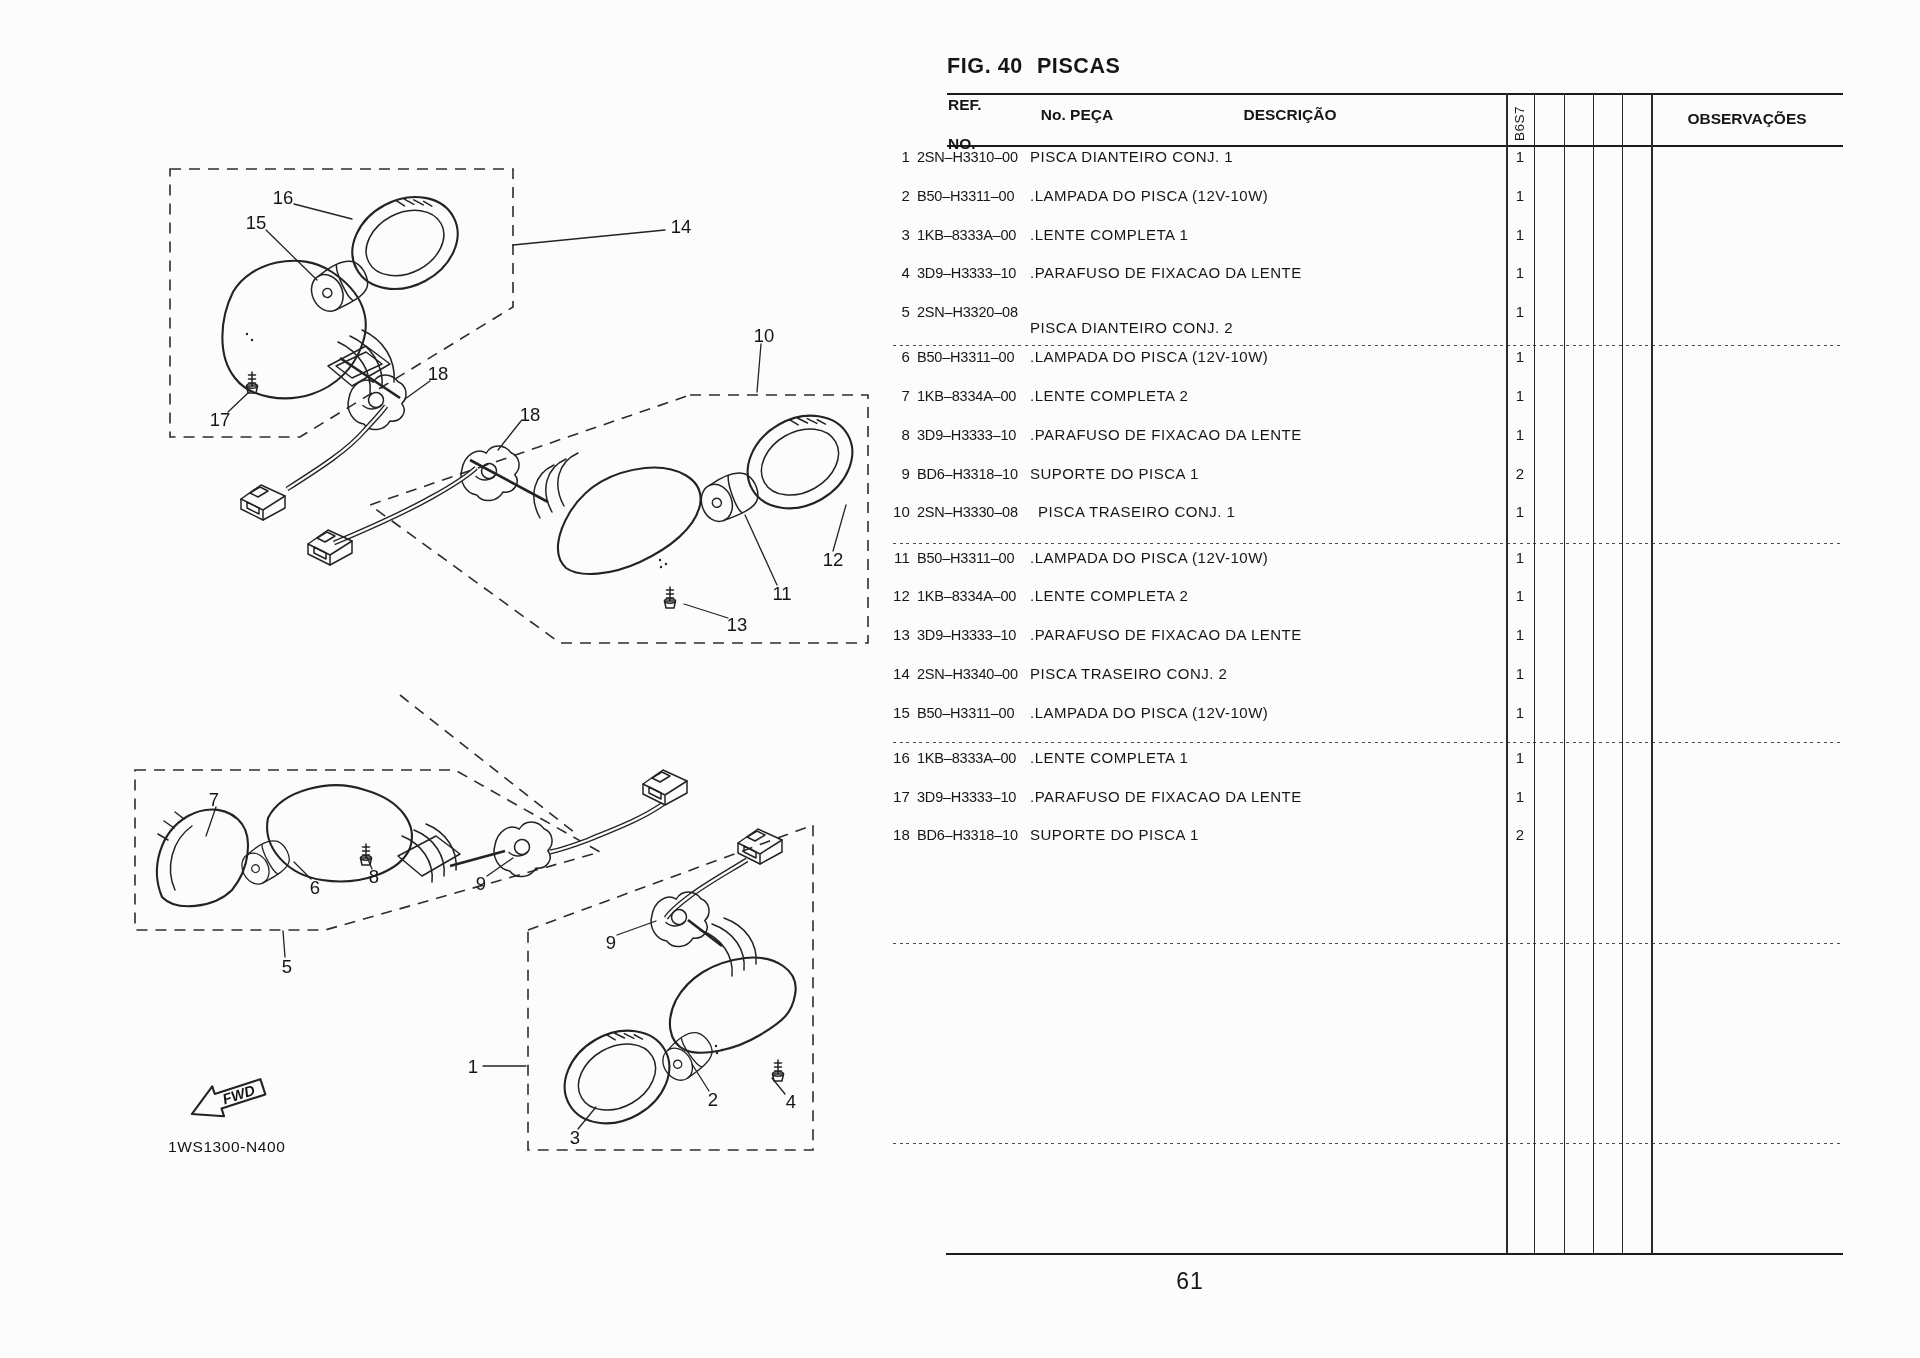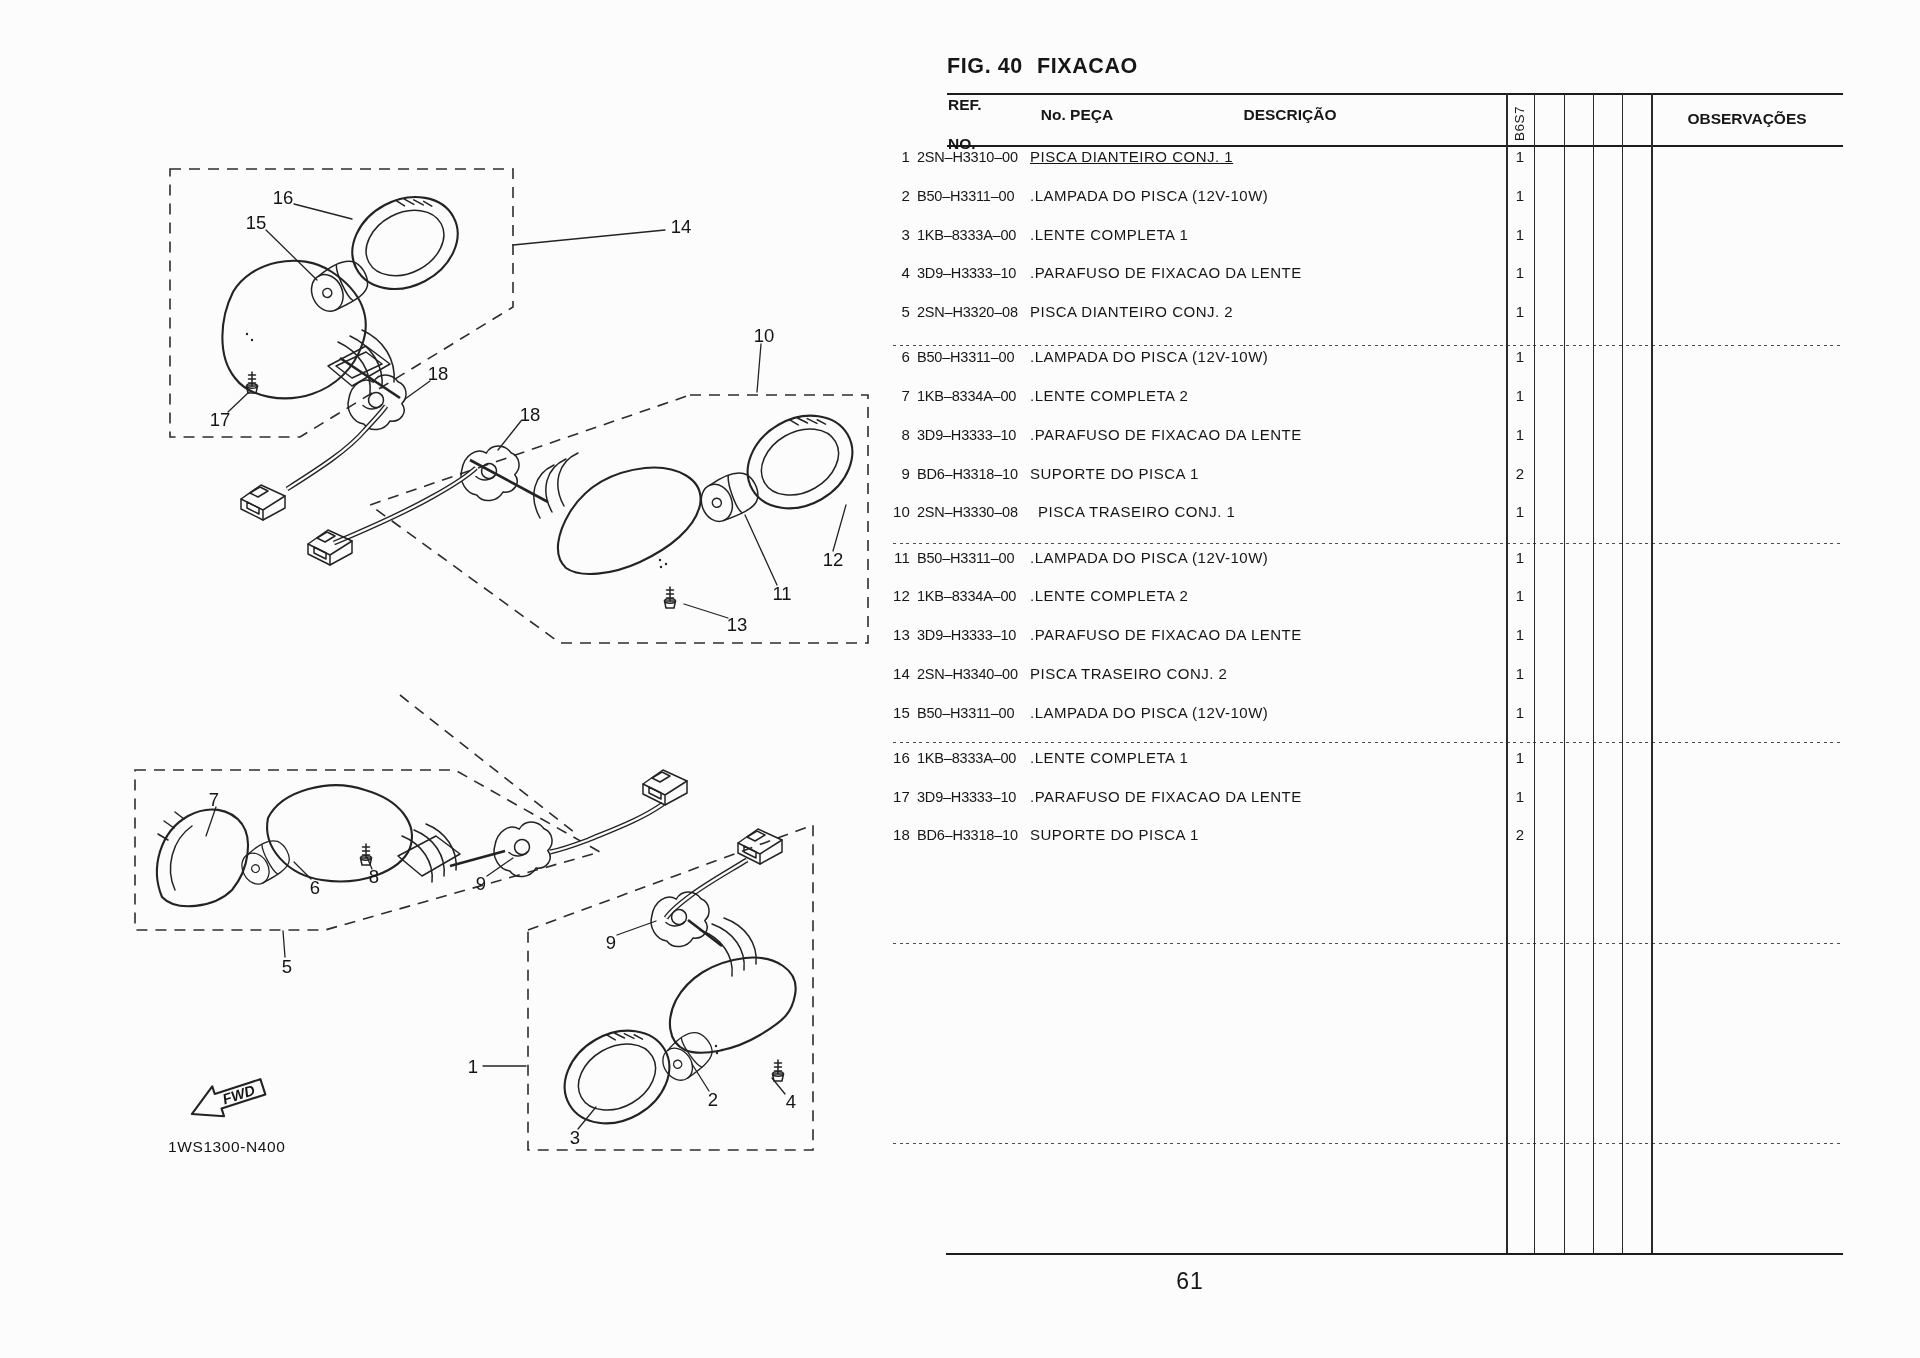--- a/index.html
+++ b/index.html
@@ -191,41 +191,41 @@
 
     <g transform="translate(228,1096) rotate(-18)">
       <path class="ln thk" d="M-40,6 L-12,-14 L-12,-6 L36,-6 L36,10 L-10,10 L-10,18 Z"></path>
       <text x="-6" y="7" font-size="14.5" font-weight="bold" font-style="italic">FWD</text>
     </g>
 
     <text x="168" y="1152" font-size="15.5" letter-spacing="0.6">1WS1300-N400</text>
   </svg>
 
   <div class="fig-title">
-    <span>FIG. 40</span><span class="gap">FIXACAO</span>
+    <span>FIG. 40</span><span class="gap">PISCAS</span>
   </div>
 
   <div class="hline" style="left:947px;top:93px;width:896px;"></div>
   <div class="hline" style="left:947px;top:145px;width:896px;"></div>
   <div class="hline" style="left:946px;top:1253px;width:897px;"></div>
 
   <div class="hdr small" style="left:948px;top:96px;">REF.</div>
   <div class="hdr small" style="left:948px;top:119px;margin-top:16px;">NO.</div>
   <div class="hdr small" style="left:1022px;top:106px;width:110px;text-align:center;">No. PEÇA</div>
   <div class="hdr small" style="left:1210px;top:106px;width:160px;text-align:center;">DESCRIÇÃO</div>
   <div class="b6s7">
     <span>B6S7</span>
   </div>
   <div class="hdr small" style="left:1656px;top:110px;width:182px;text-align:center;">OBSERVAÇÕES</div>
 
   <div id="rows-host">
       <div class="trow">
         <span class="ref" style="top: 147px;">1</span>
         <span class="pn" style="top: 147px;">2SN–H3310–00</span>
-        <span class="desc" style="top: 147px; text-decoration: underline;">PISCA DIANTEIRO CONJ. 1</span>
+        <span class="desc" style="top: 147px;">PISCA DIANTEIRO CONJ. 1</span>
         <span class="qty" style="top: 147px;">1</span>
       </div>
       <div class="trow">
         <span class="ref" style="top: 185.75px;">2</span>
         <span class="pn" style="top: 185.75px;">B50–H3311–00</span>
         <span class="desc" style="top: 185.75px;">.LAMPADA DO PISCA (12V-10W)</span>
         <span class="qty" style="top: 185.75px;">1</span>
       </div>
       <div class="trow">
         <span class="ref" style="top: 224.5px;">3</span>
@@ -235,21 +235,21 @@
       </div>
       <div class="trow">
         <span class="ref" style="top: 263.25px;">4</span>
         <span class="pn" style="top: 263.25px;">3D9–H3333–10</span>
         <span class="desc" style="top: 263.25px;">.PARAFUSO DE FIXACAO DA LENTE</span>
         <span class="qty" style="top: 263.25px;">1</span>
       </div>
       <div class="trow">
         <span class="ref" style="top: 302px;">5</span>
         <span class="pn" style="top: 302px;">2SN–H3320–08</span>
-        <span class="desc" style="top: 302px;">PISCA DIANTEIRO CONJ. 2</span>
+        <span class="desc" style="top: 318px;">PISCA DIANTEIRO CONJ. 2</span>
         <span class="qty" style="top: 302px;">1</span>
       </div>
       <div class="trow">
         <span class="ref" style="top: 347.25px;">6</span>
         <span class="pn" style="top: 347.25px;">B50–H3311–00</span>
         <span class="desc" style="top: 347.25px;">.LAMPADA DO PISCA (12V-10W)</span>
         <span class="qty" style="top: 347.25px;">1</span>
       </div>
       <div class="trow">
         <span class="ref" style="top: 386px;">7</span>

